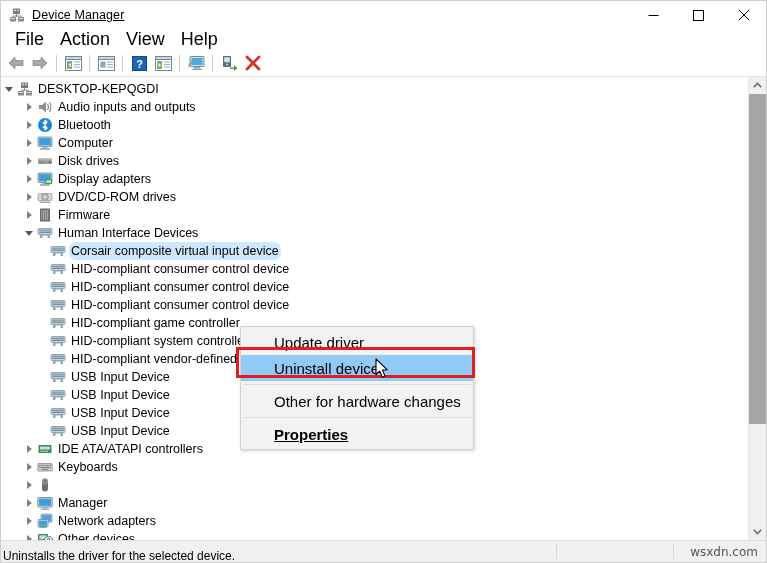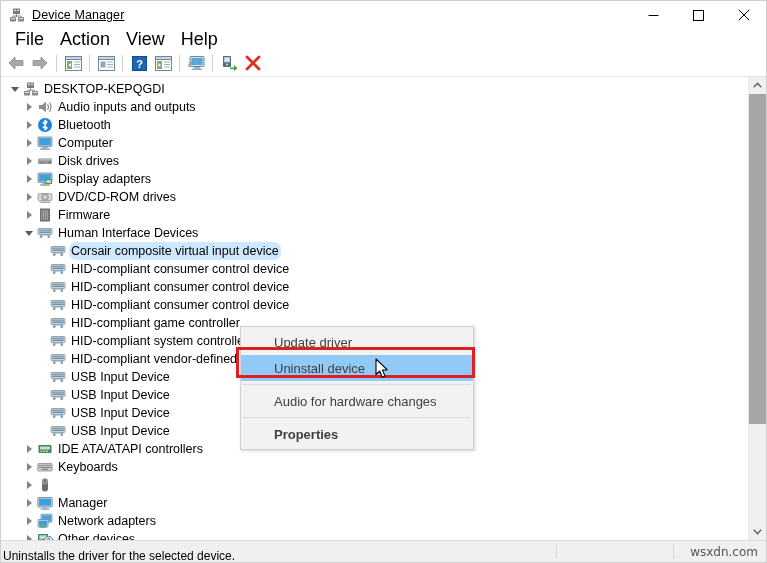--- a/index.html
+++ b/index.html
@@ -143,21 +143,21 @@
     font-size: 12.5px;
     color: #000000;
     line-height: 16px;
   }
   .row.sel .lbl {
     background: #cde8ff;
     padding: 1px 2px;
     margin: -1px -2px;
     border-radius: 7px;
   }
-  .lvl0 { padding-left: 6px; }
+  .lvl0 { }
   .lvl1 { padding-left: 20px; }
   .lvl2 { padding-left: 49px; }
 
   
   .tri {
     width: 0; height: 0;
     border-top: 4px solid transparent;
     border-bottom: 4px solid transparent;
     border-left: 5px solid #828282;
   }
@@ -250,30 +250,31 @@
     border: 1px solid #d2d2d2;
     box-shadow: 1px 1px 3px rgba(0,0,0,0.18);
     padding: 2px 0 2px 0;
     z-index: 40;
   }
   .ctx-item {
     height: 26px;
     display: flex;
     align-items: center;
     padding-left: 33px;
-    font-size: 13px;
-    color: #404040;
+    font-size: 15px;
+    color: #000000;
     white-space: nowrap;
     text-align: center;
   }
   .ctx-item.hl {
     background: #91c9f7;
   }
   .ctx-item.bold {
     font-weight: bold;
+    text-decoration: underline;
   }
   .ctx-sep {
     height: 1px;
     background: #dcdcdc;
     margin: 3px 2px;
   }
   .red-box {
     position: absolute;
     left: 235px;
     top: 270px;
@@ -785,21 +786,21 @@
         <svg width="9" height="7" viewBox="0 0 9 7">
             <path d="M0.8 1.8 L4.5 5.7 L8.2 1.8" fill="none" stroke="#606060" stroke-width="1.4"></path>
           </svg>
       </div>
     </div>
 
     <div class="ctxmenu">
       <div class="ctx-item">Update driver</div>
       <div class="ctx-item hl">Uninstall device</div>
       <div class="ctx-sep"></div>
-      <div class="ctx-item">Audio for hardware changes</div>
+      <div class="ctx-item">Other for hardware changes</div>
       <div class="ctx-sep"></div>
       <div class="ctx-item bold">Properties</div>
     </div>
 
     <div class="red-box"></div>
 
     <div class="cursor">
       <svg width="15" height="22" viewBox="0 0 15 22">
         <path d="M1 1 L1 16.5 L4.7 13.1 L7.3 19.3 L10 18.1 L7.5 12.1 L12.3 11.8 Z" fill="#ffffff" stroke="#000000" stroke-width="1.1" stroke-linejoin="round"></path>
       </svg>

